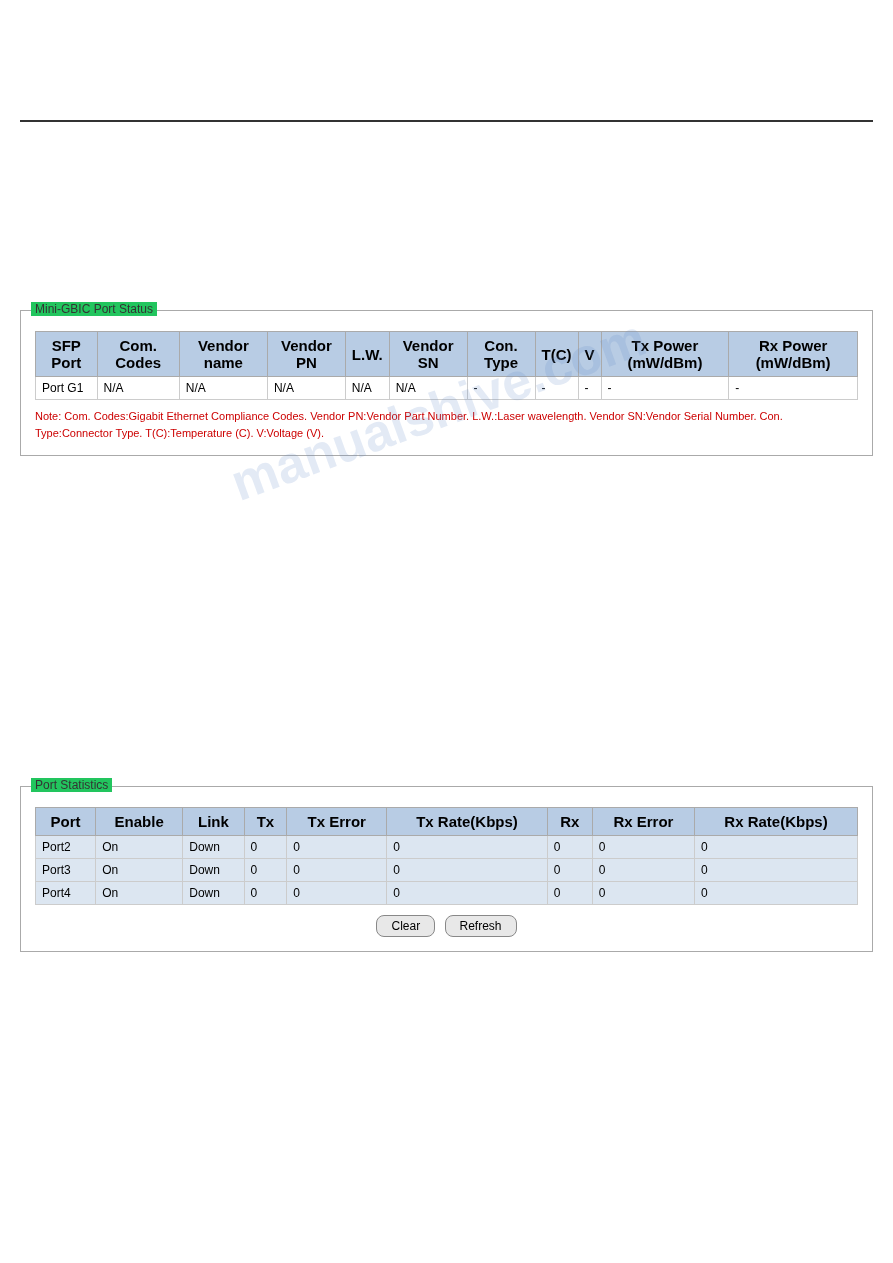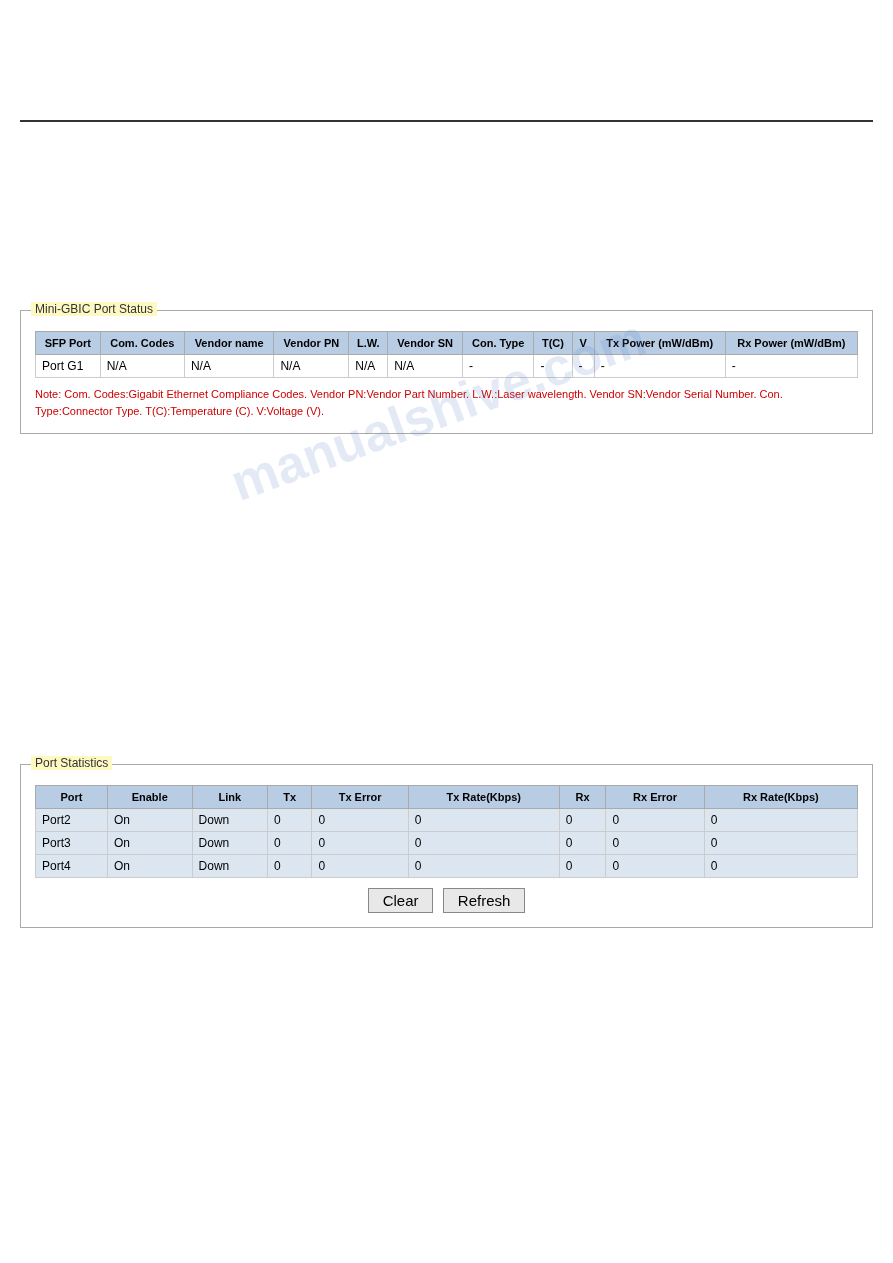--- a/index.html
+++ b/index.html
@@ -36,38 +36,38 @@
       border: 1px solid #aaa;
       margin-bottom: 30px;
       padding: 10px 14px 14px 14px;
       position: relative;
     }
 
     .section-legend {
       position: absolute;
       top: -9px;
       left: 10px;
-      background: #fef9c3;
+      background: #22c55e;
       padding: 0 4px;
       font-size: 12px;
       color: #333;
     }
 
     table {
       border-collapse: collapse;
       width: 100%;
       margin-top: 10px;
     }
 
     th {
       background-color: #b8cce4;
       border: 1px solid #aaa;
       padding: 5px 6px;
       text-align: center;
-      font-size: 11px;
+      font-size: 15px;
       font-weight: bold;
     }
 
     td {
       border: 1px solid #ccc;
       padding: 4px 6px;
       font-size: 12px;
     }
 
     tr:nth-child(odd) td {
@@ -89,27 +89,27 @@
       background-color: #dce6f1 !important;
       margin-top: 12px;
     }
 
     .button-row {
       text-align: center;
       margin-top: 10px;
     }
 
     button {
-      font-size: 15px;
+      font-size: 12px;
       padding: 3px 14px;
       margin: 0 3px;
       border: 1px solid #888;
       background: #e8e8e8;
       cursor: pointer;
-      border-radius: 0;
+      border-radius: 8px;
     }
 
     .spacer {
       height: 320px;
     }
   </style>
 </head>
 <body>
 
 <div class="page-top-line"></div>

